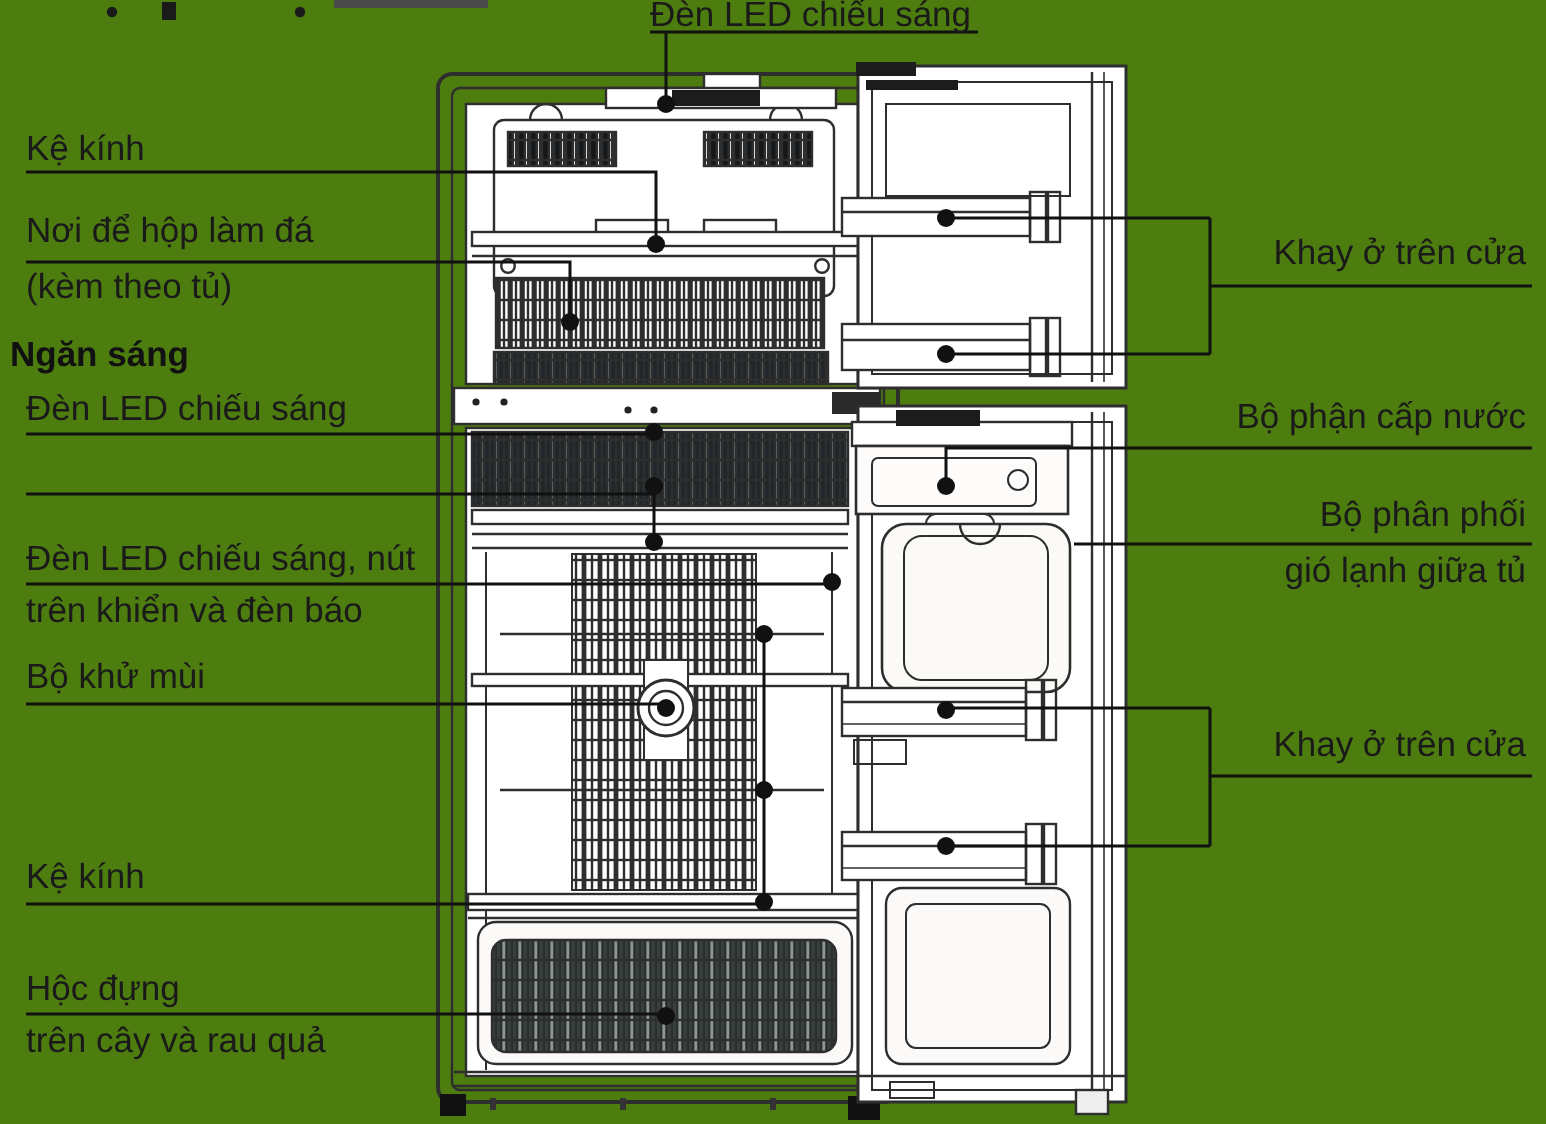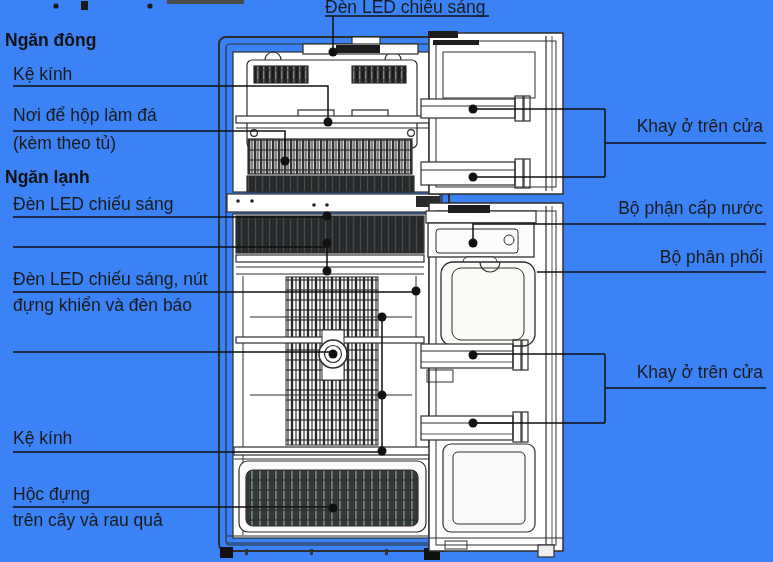--- a/index.html
+++ b/index.html
@@ -1,19 +1,19 @@
 <!DOCTYPE html>
 <html><head>
 <meta charset="utf-8">
 <style>
   html,body{margin:0;padding:0;background:#ffffff;}
   .stage{
     position:relative;
     width:773px;height:562px;
-    background:#3b82f6;
+    background:#4d7c0f;
     overflow:hidden;
     font-family:"Liberation Sans","DejaVu Sans",sans-serif;
     color:#1a1a1a;
   }
   .art{position:absolute;left:0;top:0;}
   .lbl{
     position:absolute;
     font-size:17.5px;
     line-height:22px;
     white-space:nowrap;
@@ -219,30 +219,31 @@
         <circle cx="473" cy="177" r="4.5"></circle>
         <circle cx="473" cy="243" r="4.5"></circle>
         <circle cx="473" cy="355" r="4.5"></circle>
         <circle cx="473" cy="423" r="4.5"></circle>
       </g>
     </g>
   </svg>
 
   <div class="lbl" style="left:325px;top:-4px">Đèn LED chiếu sáng</div>
 
-  <div class="lbl bold" style="left:5px;top:29px">Ngăn đông</div>
   <div class="lbl" style="left:13px;top:63px">Kệ kính</div>
   <div class="lbl" style="left:13px;top:104px">Nơi để hộp làm đá</div>
   <div class="lbl" style="left:13px;top:132px">(kèm theo tủ)</div>
-  <div class="lbl bold" style="left:5px;top:166px">Ngăn lạnh</div>
+  <div class="lbl bold" style="left:5px;top:166px">Ngăn sáng</div>
   <div class="lbl" style="left:13px;top:193px">Đèn LED chiếu sáng</div>
   <div class="lbl" style="left:13px;top:268px">Đèn LED chiếu sáng, nút</div>
-  <div class="lbl" style="left:13px;top:294px">đựng khiển và đèn báo</div>
+  <div class="lbl" style="left:13px;top:294px">trên khiển và đèn báo</div>
+  <div class="lbl" style="left:13px;top:327px">Bộ khử mùi</div>
   <div class="lbl" style="left:13px;top:427px">Kệ kính</div>
   <div class="lbl" style="left:13px;top:483px">Hộc đựng</div>
   <div class="lbl" style="left:13px;top:509px">trên cây và rau quả</div>
 
   <div class="lbl right" style="right:10px;top:115px">Khay ở trên cửa</div>
   <div class="lbl right" style="right:10px;top:197px">Bộ phận cấp nước</div>
   <div class="lbl right" style="right:10px;top:246px">Bộ phân phối</div>
+  <div class="lbl right" style="right:10px;top:274px">gió lạnh giữa tủ</div>
   <div class="lbl right" style="right:10px;top:361px">Khay ở trên cửa</div>
 
 </div>
 
 </body></html>

